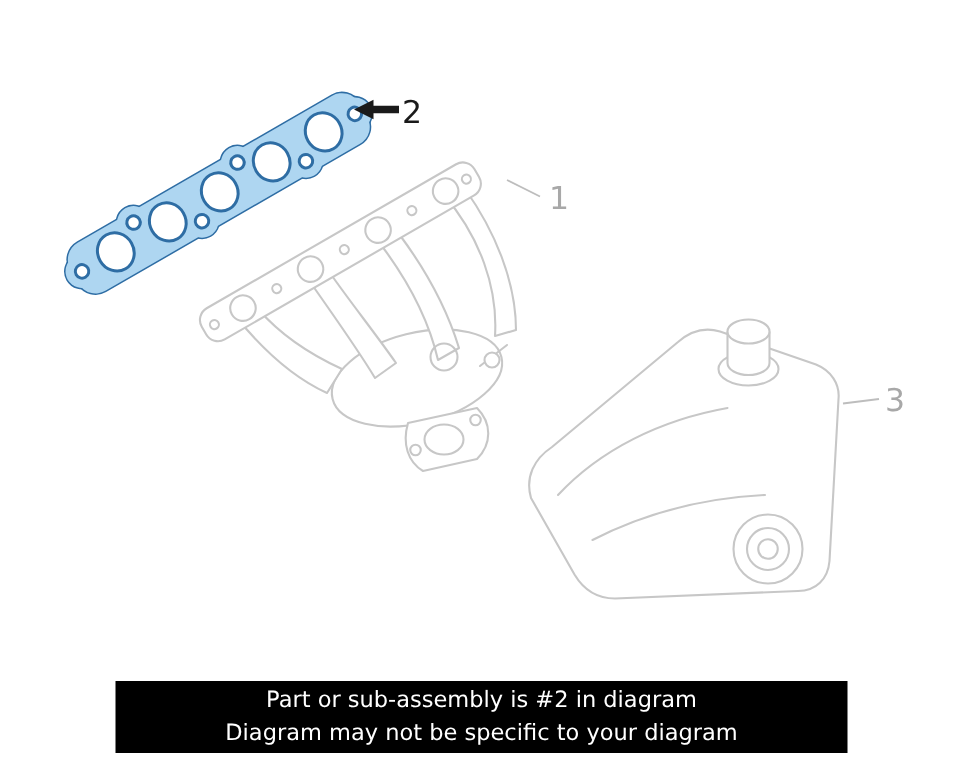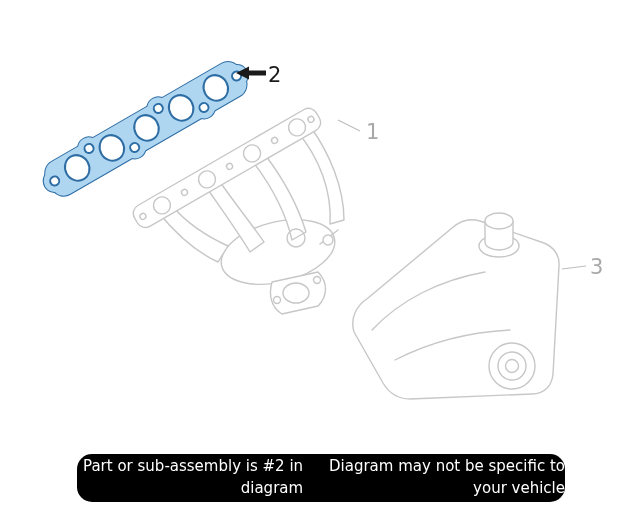--- a/index.html
+++ b/index.html
@@ -7,24 +7,23 @@
     position:relative;width:640px;height:512px;background:#ffffff;
     overflow:hidden;font-family:"DejaVu Sans","Liberation Sans",sans-serif;
   }
   .diagram-svg{position:absolute;left:0;top:0;}
   .lineart{stroke:#c7c7c7;stroke-width:1.4;fill:#ffffff;stroke-linejoin:round;}
   .lineart-open{stroke:#c7c7c7;stroke-width:1.4;fill:none;stroke-linecap:round;}
   .leader{stroke:#bdbdbd;stroke-width:1.2;fill:none;}
   .callout-label{font-size:21px;}
   .banner{
     position:absolute;left:77px;top:454px;width:488px;height:48px;
-    background:#000000;color:#ffffff;display:flex;flex-direction:row;
+    background:#000000;color:#ffffff;display:flex;flex-direction:column;
     align-items:center;justify-content:center;font-size:15px;line-height:1.45;
-    text-align:right;
-    border-radius:15px;
+    text-align:center;
   }
 </style>
 </head>
 <body>
 
 <div class="canvas">
 
   <svg class="diagram-svg" width="640" height="512" viewBox="0 0 640 512">
 
     <g>
@@ -118,16 +117,16 @@
       </g>
     </g>
 
     <path d="M236,73 l13,-6.5 v4 h17 v5 h-17 v4 Z" fill="#1a1a1a"></path>
     <text class="callout-label" x="268" y="82" fill="#1a1a1a">2</text>
 
   </svg>
 
   <div class="banner">
     <span>Part or sub-assembly is #2 in diagram</span>
-    <span>Diagram may not be specific to your vehicle</span>
+    <span>Diagram may not be specific to your diagram</span>
   </div>
 
 </div>
 
 </body></html>

